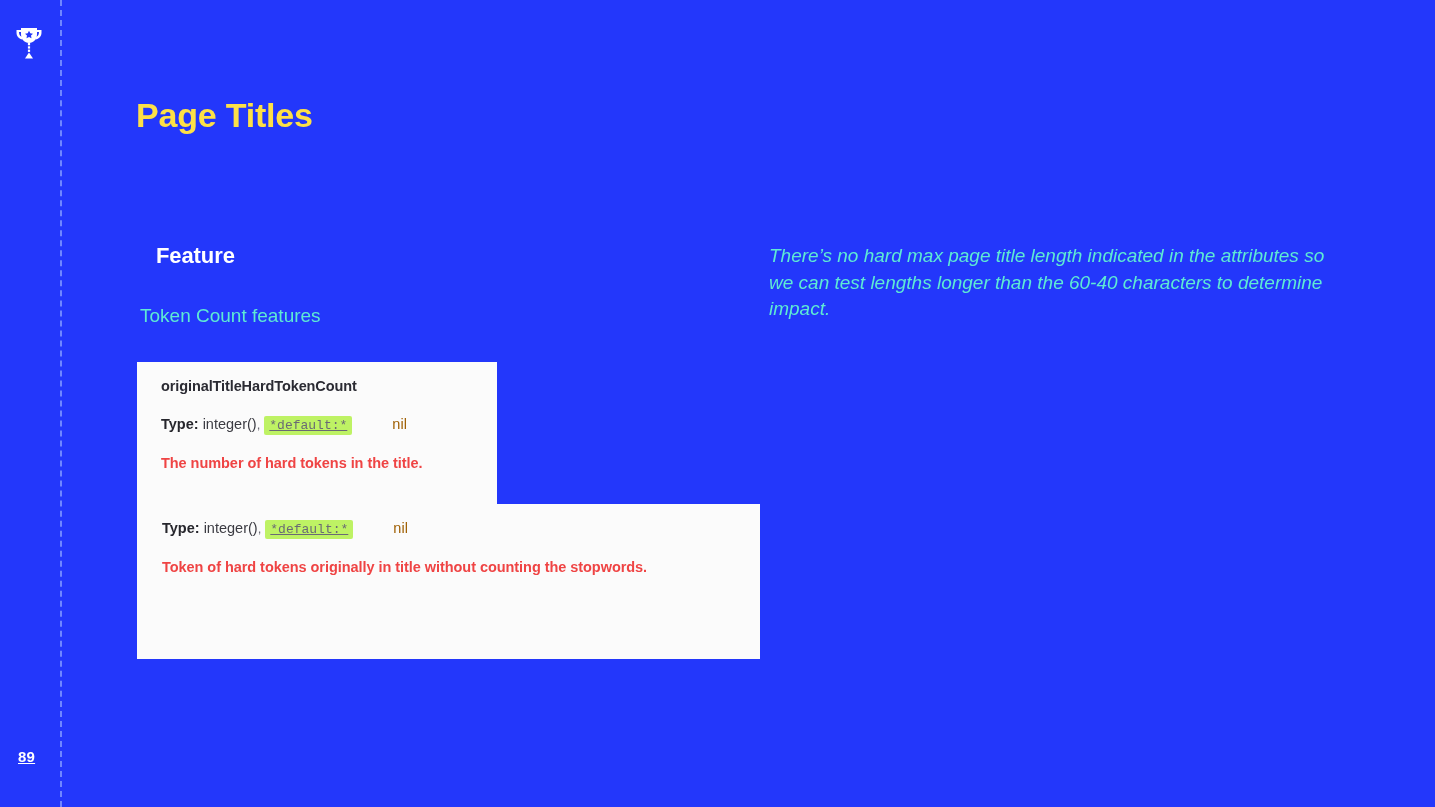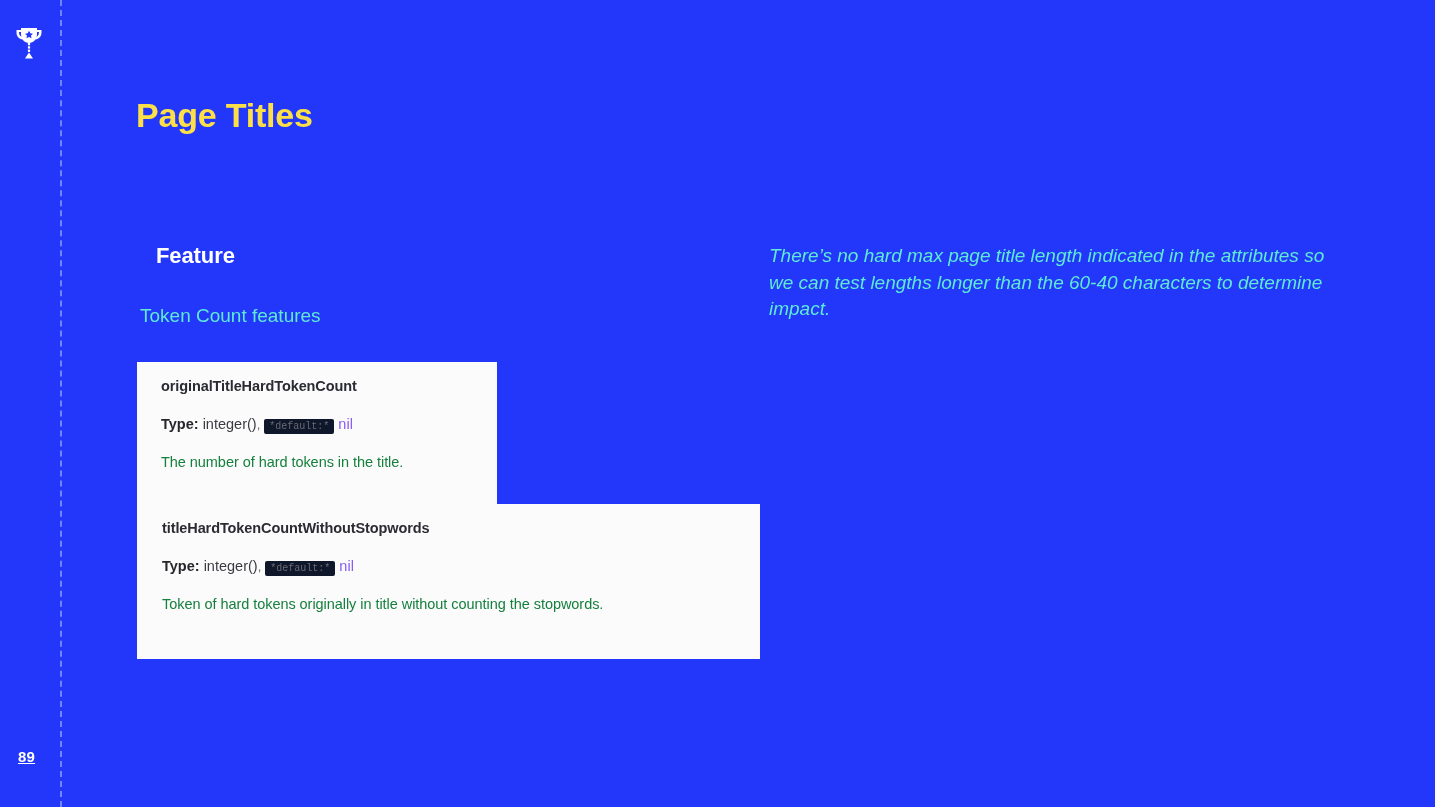--- a/index.html
+++ b/index.html
@@ -123,32 +123,34 @@
     font-size: 14.5px;
     color: #3b3b42;
     margin: 0 0 22px 0;
     white-space: nowrap;
   }
   .card-type-label { font-weight: bold; color: #26262c; }
   .card-type-value { color: #3b3b42; }
   .card-comma { color: #6d6d77; font-size: 13px; }
   .code-chip {
     font-family: "Liberation Mono", monospace;
-    font-size: 10px;
-    background: #0f172a;
+    font-size: 13px;
+    background: #bef264;
     color: #6a6a74;
     padding: 2px 5px;
     border-radius: 2px;
-  }
-  .card-nil { color: #8b5cf6; }
+    text-decoration: underline;
+  }
+  .card-nil { color: #a16207; margin-left: 36px; }
   .card-desc {
     font-size: 14.5px;
-    color: #15803d;
+    color: #ef4444;
     margin: 0;
     letter-spacing: -0.05px;
+    font-weight: bold;
   }
 </style>
 </head>
 <body>
 
 <div class="rail-line"></div>
 
 <div class="logo">
   <svg width="30" height="34" viewBox="0 0 30 34" xmlns="http://www.w3.org/2000/svg">
     <path d="M7 2h16v6c0 5.2-3.6 9-8 9S7 13.2 7 8V2z" fill="#ffffff"></path>
@@ -180,21 +182,20 @@
   <div class="card-type-line">
     <span class="card-type-label">Type:</span>
     <span class="card-type-value">integer()</span><span class="card-comma">,</span>
     <span class="code-chip">*default:*</span>
     <span class="card-nil">nil</span>
   </div>
   <div class="card-desc">The number of hard tokens in the title.</div>
 </div>
 
 <div class="card card-2">
-  <div class="card-name">titleHardTokenCountWithoutStopwords</div>
   <div class="card-type-line">
     <span class="card-type-label">Type:</span>
     <span class="card-type-value">integer()</span><span class="card-comma">,</span>
     <span class="code-chip">*default:*</span>
     <span class="card-nil">nil</span>
   </div>
   <div class="card-desc">Token of hard tokens originally in title without counting the stopwords.</div>
 </div>
 
 </body></html>

